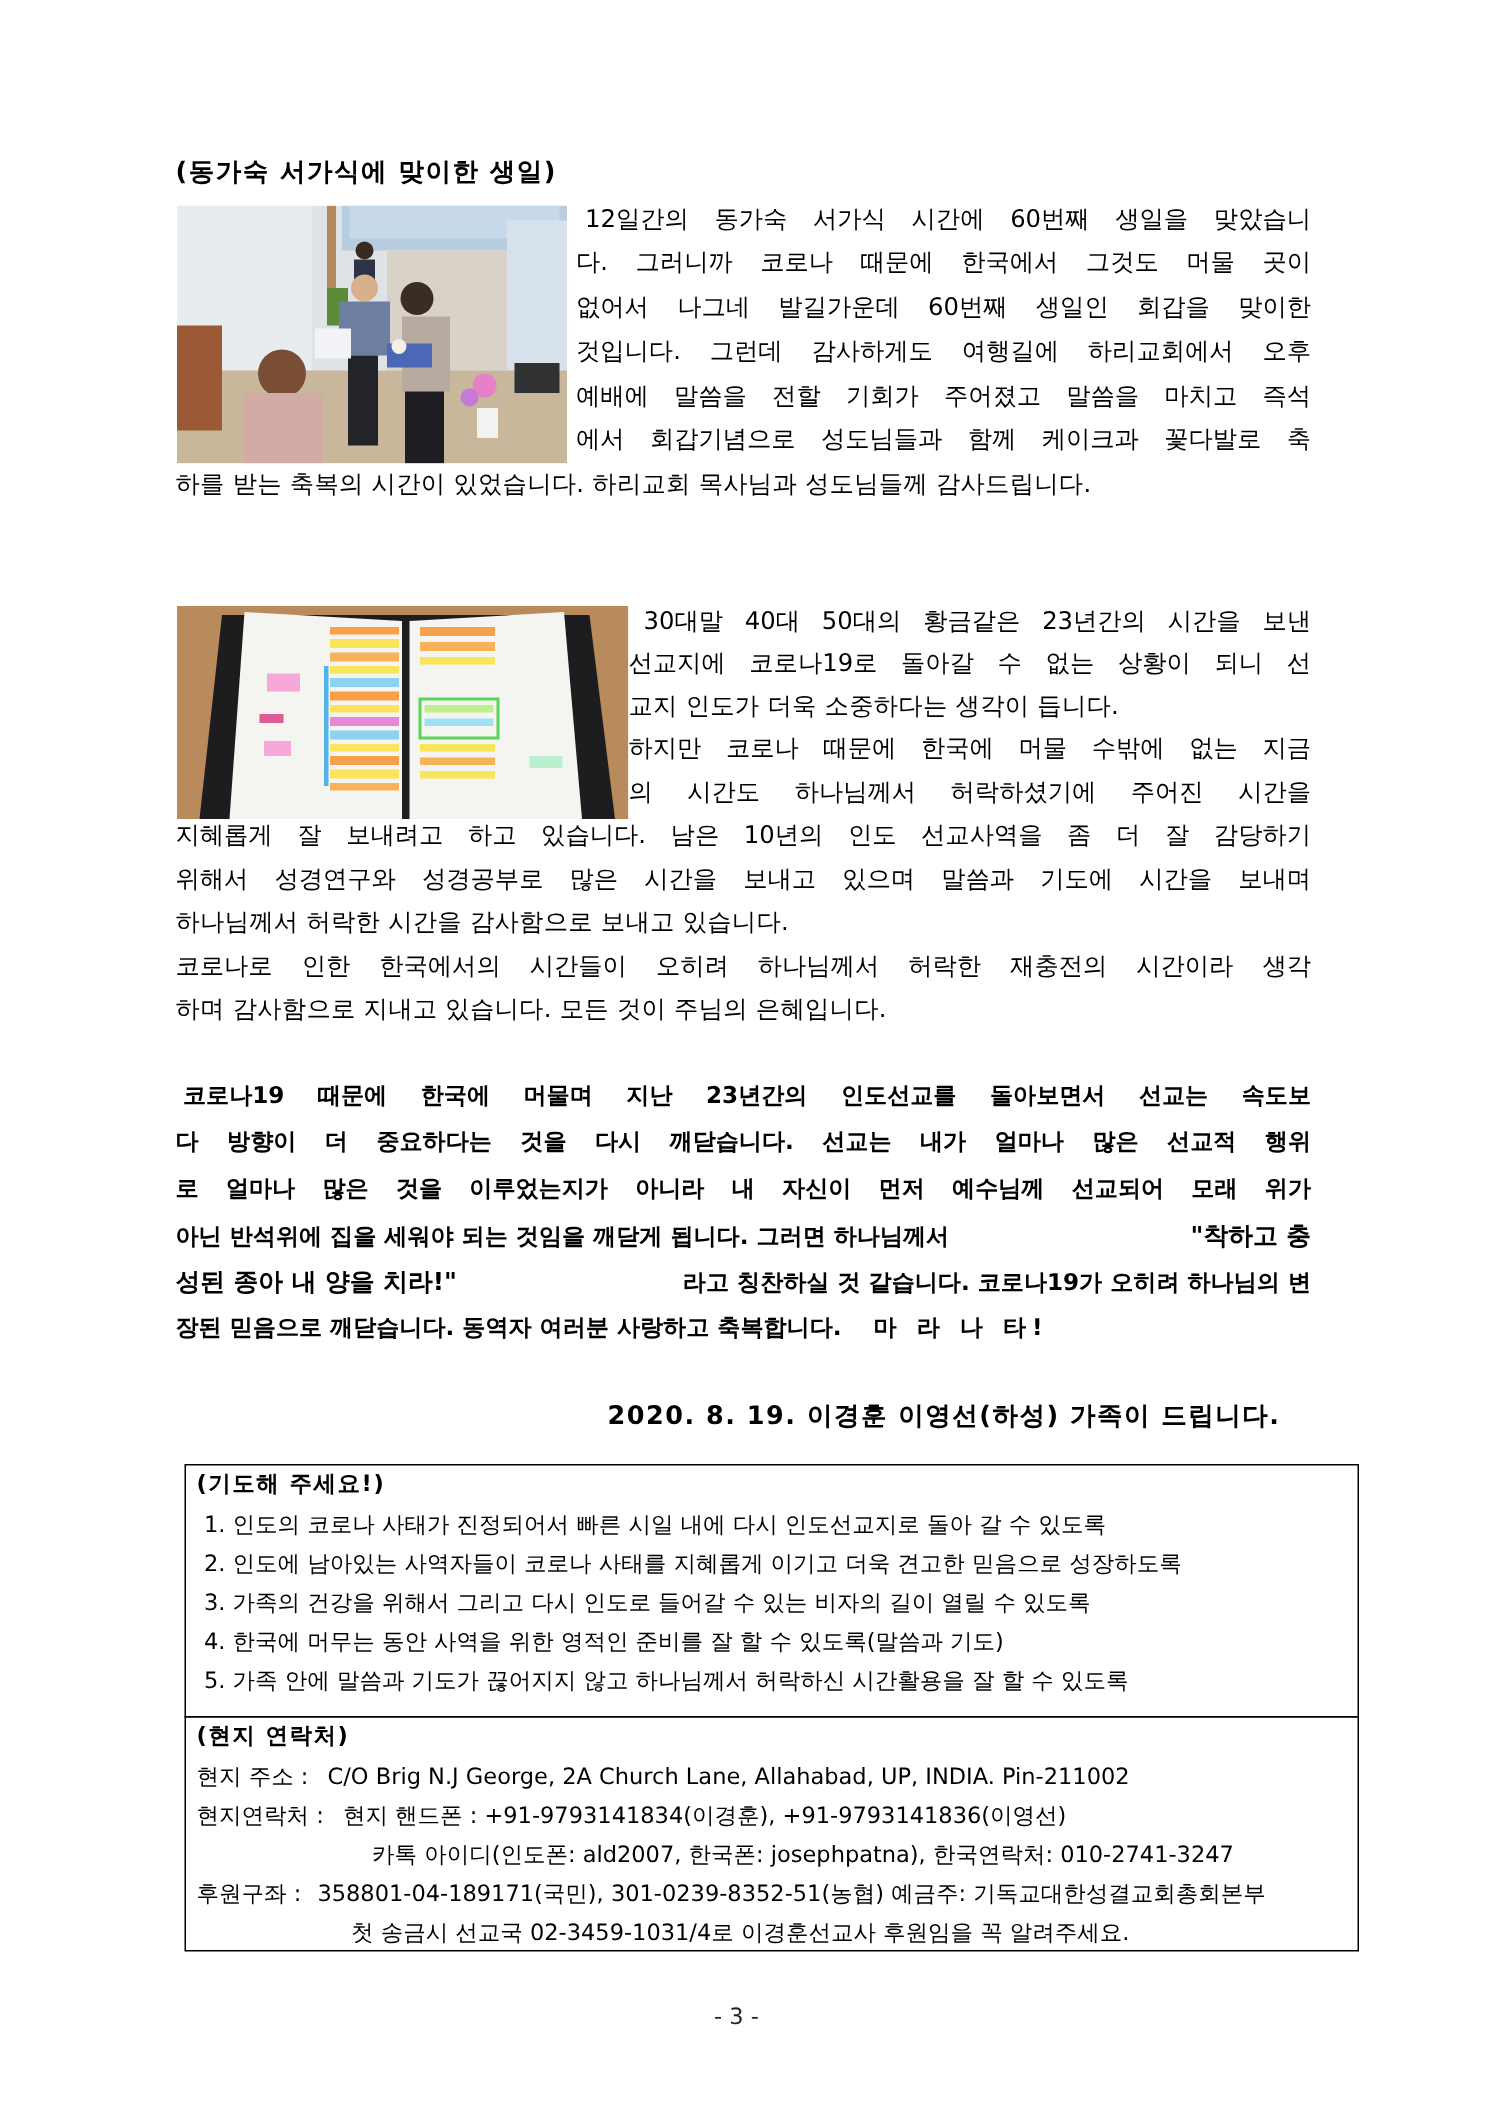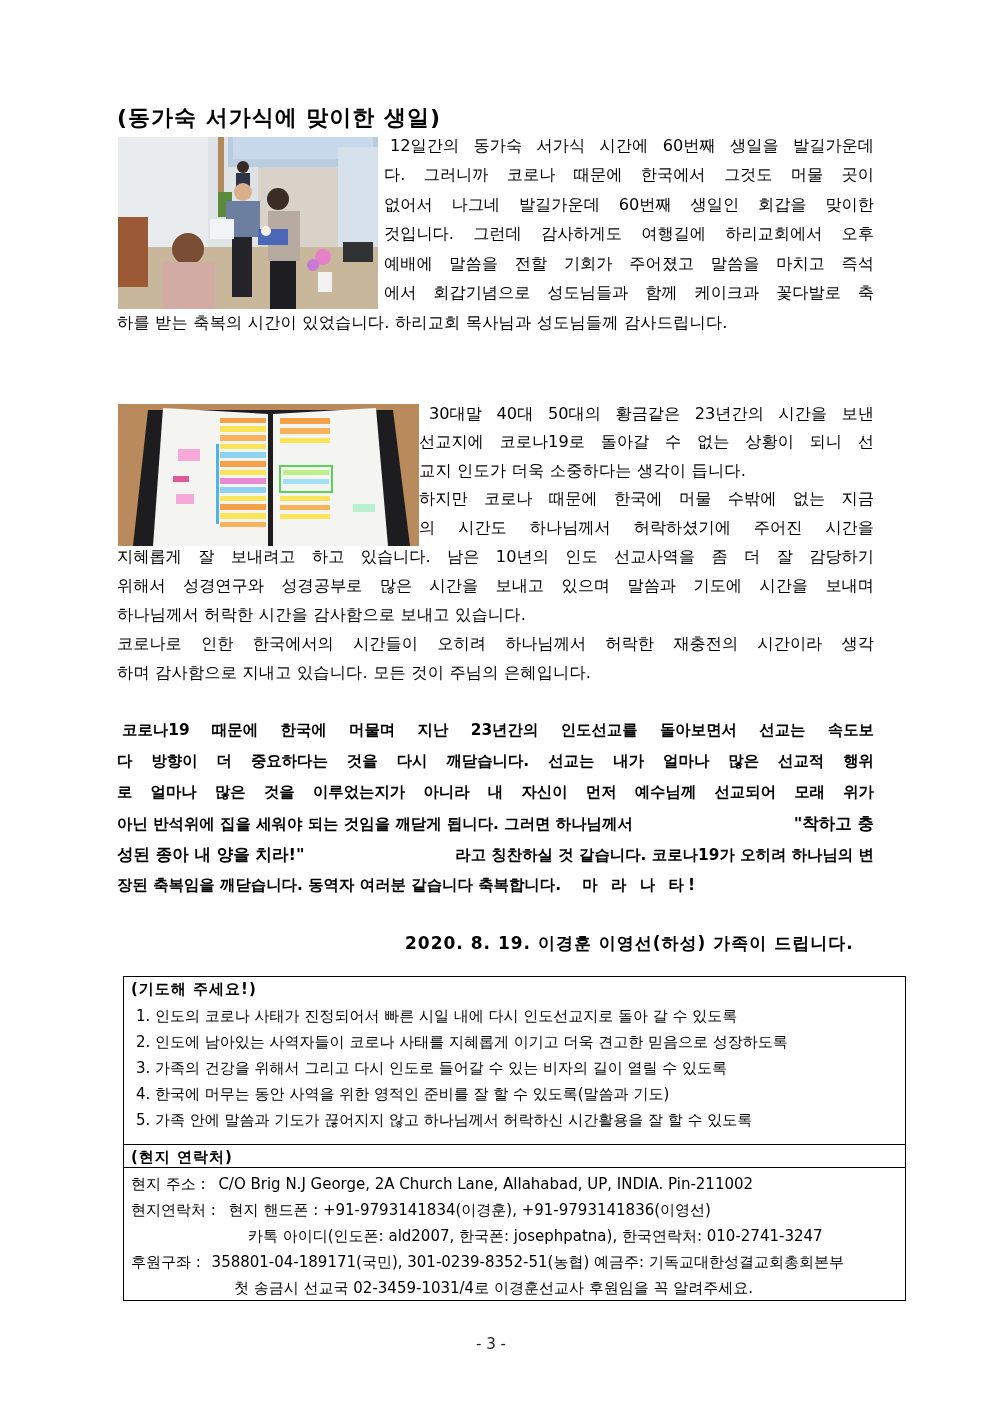--- a/index.html
+++ b/index.html
@@ -1,19 +1,19 @@
 <!DOCTYPE html>
 <html><head>
   <meta charset="utf-8">
   <style>
     html, body { margin:0; padding:0; background:#ffffff; }
     body { width:992px; height:1403px; position:relative; overflow:hidden;
            font-family:"DejaVu Sans", sans-serif; color:#000; }
     .abs { position:absolute; }
-    .heading { font-family:"DejaVu Sans", sans-serif; font-weight:bold; font-size:22px;
+    .heading { font-family:"DejaVu Sans", sans-serif; font-weight:bold; font-size:17px;
                letter-spacing:1px; white-space:nowrap; }
     .line { position:absolute; font-size:16.2px; white-space:nowrap; line-height:20px;
             letter-spacing:0.2px; }
     .jline { position:absolute; font-size:16.2px; white-space:nowrap; line-height:20px;
              text-align:justify; text-align-last:justify; }
     .rline { position:absolute; font-size:15.4px; white-space:nowrap; line-height:20px;
              font-weight:bold; text-align:justify; text-align-last:justify; }
     .photo { position:absolute; overflow:hidden; }
     .box { position:absolute; border:1px solid #000; box-sizing:border-box; }
     .boxline { position:absolute; font-size:15px; white-space:nowrap; line-height:20px; }
@@ -52,21 +52,21 @@
     <circle cx="148" cy="94" r="5" fill="#f4f0e8"></circle>
     <circle cx="70" cy="112" r="16" fill="#7a4e34"></circle>
     <rect x="45" y="125" width="52" height="47" fill="#d2aba5"></rect>
     <circle cx="205" cy="120" r="8" fill="#e680c9"></circle>
     <circle cx="195" cy="128" r="6" fill="#c778d8"></circle>
     <rect x="200" y="135" width="14" height="20" fill="#f2f2f2"></rect>
     <rect x="225" y="105" width="30" height="20" fill="#2f3133"></rect>
   </svg>
 </div>
 
-<div class="jline" style="left:384px;top:136px;width:490px;padding-left:6px;box-sizing:border-box;">12일간의 동가숙 서가식 시간에 60번째 생일을 발길가운데</div>
+<div class="jline" style="left:384px;top:136px;width:490px;padding-left:6px;box-sizing:border-box;">12일간의 동가숙 서가식 시간에 60번째 생일을 맞았습니</div>
 <div class="jline" style="left:384px;top:165px;width:490px;">다. 그러니까 코로나 때문에 한국에서 그것도 머물 곳이</div>
 <div class="jline" style="left:384px;top:195px;width:490px;">없어서 나그네 발길가운데 60번째 생일인 회갑을 맞이한</div>
 <div class="jline" style="left:384px;top:224px;width:490px;">것입니다. 그런데 감사하게도 여행길에 하리교회에서 오후</div>
 <div class="jline" style="left:384px;top:254px;width:490px;">예배에 말씀을 전할 기회가 주어졌고 말씀을 마치고 즉석</div>
 <div class="jline" style="left:384px;top:283px;width:490px;">에서 회갑기념으로 성도님들과 함께 케이크과 꽃다발로 축</div>
 <div class="line" style="left:117px;top:313px;">하를 받는 축복의 시간이 있었습니다. 하리교회 목사님과 성도님들께 감사드립니다.</div>
 
 <div class="abs heading" style="left:117px;top:373px;margin-top:30px;">(하나님께서 허락한 시간)</div>
 
 <div class="photo" style="left:118px;top:404px;width:301px;height:142px;">
@@ -122,27 +122,27 @@
 <div class="rline" style="left:117px;top:782px;width:757px;">로 얼마나 많은 것을 이루었는지가 아니라 내 자신이 먼저 예수님께 선교되어 모래 위가</div>
 <div class="abs" style="left:117px;top:813px;width:757px;height:22px;display:flex;justify-content:space-between;align-items:flex-end;white-space:nowrap;font-size:15.4px;font-weight:bold;">
   <span>아닌 반석위에 집을 세워야 되는 것임을 깨닫게 됩니다. 그러면 하나님께서</span>
   <span class="strong-q">"착하고 충</span>
 </div>
 <div class="abs" style="left:117px;top:844px;width:757px;height:22px;display:flex;justify-content:space-between;align-items:baseline;white-space:nowrap;font-size:15.4px;font-weight:bold;">
   <span class="strong-q">성된 종아 내 양을 치라!"</span>
   <span>라고 칭찬하실 것 같습니다. 코로나19가 오히려 하나님의 변</span>
 </div>
 <div class="abs" style="left:117px;top:875px;white-space:nowrap;font-size:15.4px;font-weight:bold;">
-  <span>장된 축복임을 깨닫습니다. 동역자 여러분 같습니다 축복합니다.</span>
+  <span>장된 믿음으로 깨닫습니다. 동역자 여러분 사랑하고 축복합니다.</span>
   <span style="margin-left:16px;letter-spacing:4px;">마 라 나 타!</span>
 </div>
 
 <div class="abs signature" style="left:365px;top:932px;">2020. 8. 19.  이경훈 이영선(하성) 가족이 드립니다.</div>
 
-<div class="box" style="left:123px;top:976px;width:783px;height:192px;">
+<div class="box" style="left:123px;top:976px;width:783px;height:169px;">
   <div class="boxhead" style="left:7px;top:3px;">(기도해 주세요!)</div>
   <div class="boxline" style="left:12px;top:29px;">1. 인도의 코로나 사태가 진정되어서 빠른 시일 내에 다시 인도선교지로 돌아 갈 수 있도록</div>
   <div class="boxline" style="left:12px;top:55px;">2. 인도에 남아있는 사역자들이 코로나 사태를 지혜롭게 이기고 더욱 견고한 믿음으로 성장하도록</div>
   <div class="boxline" style="left:12px;top:81px;">3. 가족의 건강을 위해서 그리고 다시 인도로 들어갈 수 있는 비자의 길이 열릴 수 있도록</div>
   <div class="boxline" style="left:12px;top:107px;">4. 한국에 머무는 동안 사역을 위한 영적인 준비를 잘 할 수 있도록(말씀과 기도)</div>
   <div class="boxline" style="left:12px;top:133px;">5. 가족 안에 말씀과 기도가 끊어지지 않고 하나님께서 허락하신 시간활용을 잘 할 수 있도록</div>
 </div>
 
 <div class="box" style="left:123px;top:1144px;width:783px;height:157px;">
   <div class="boxhead" style="left:7px;top:3px;">(현지 연락처)</div>

